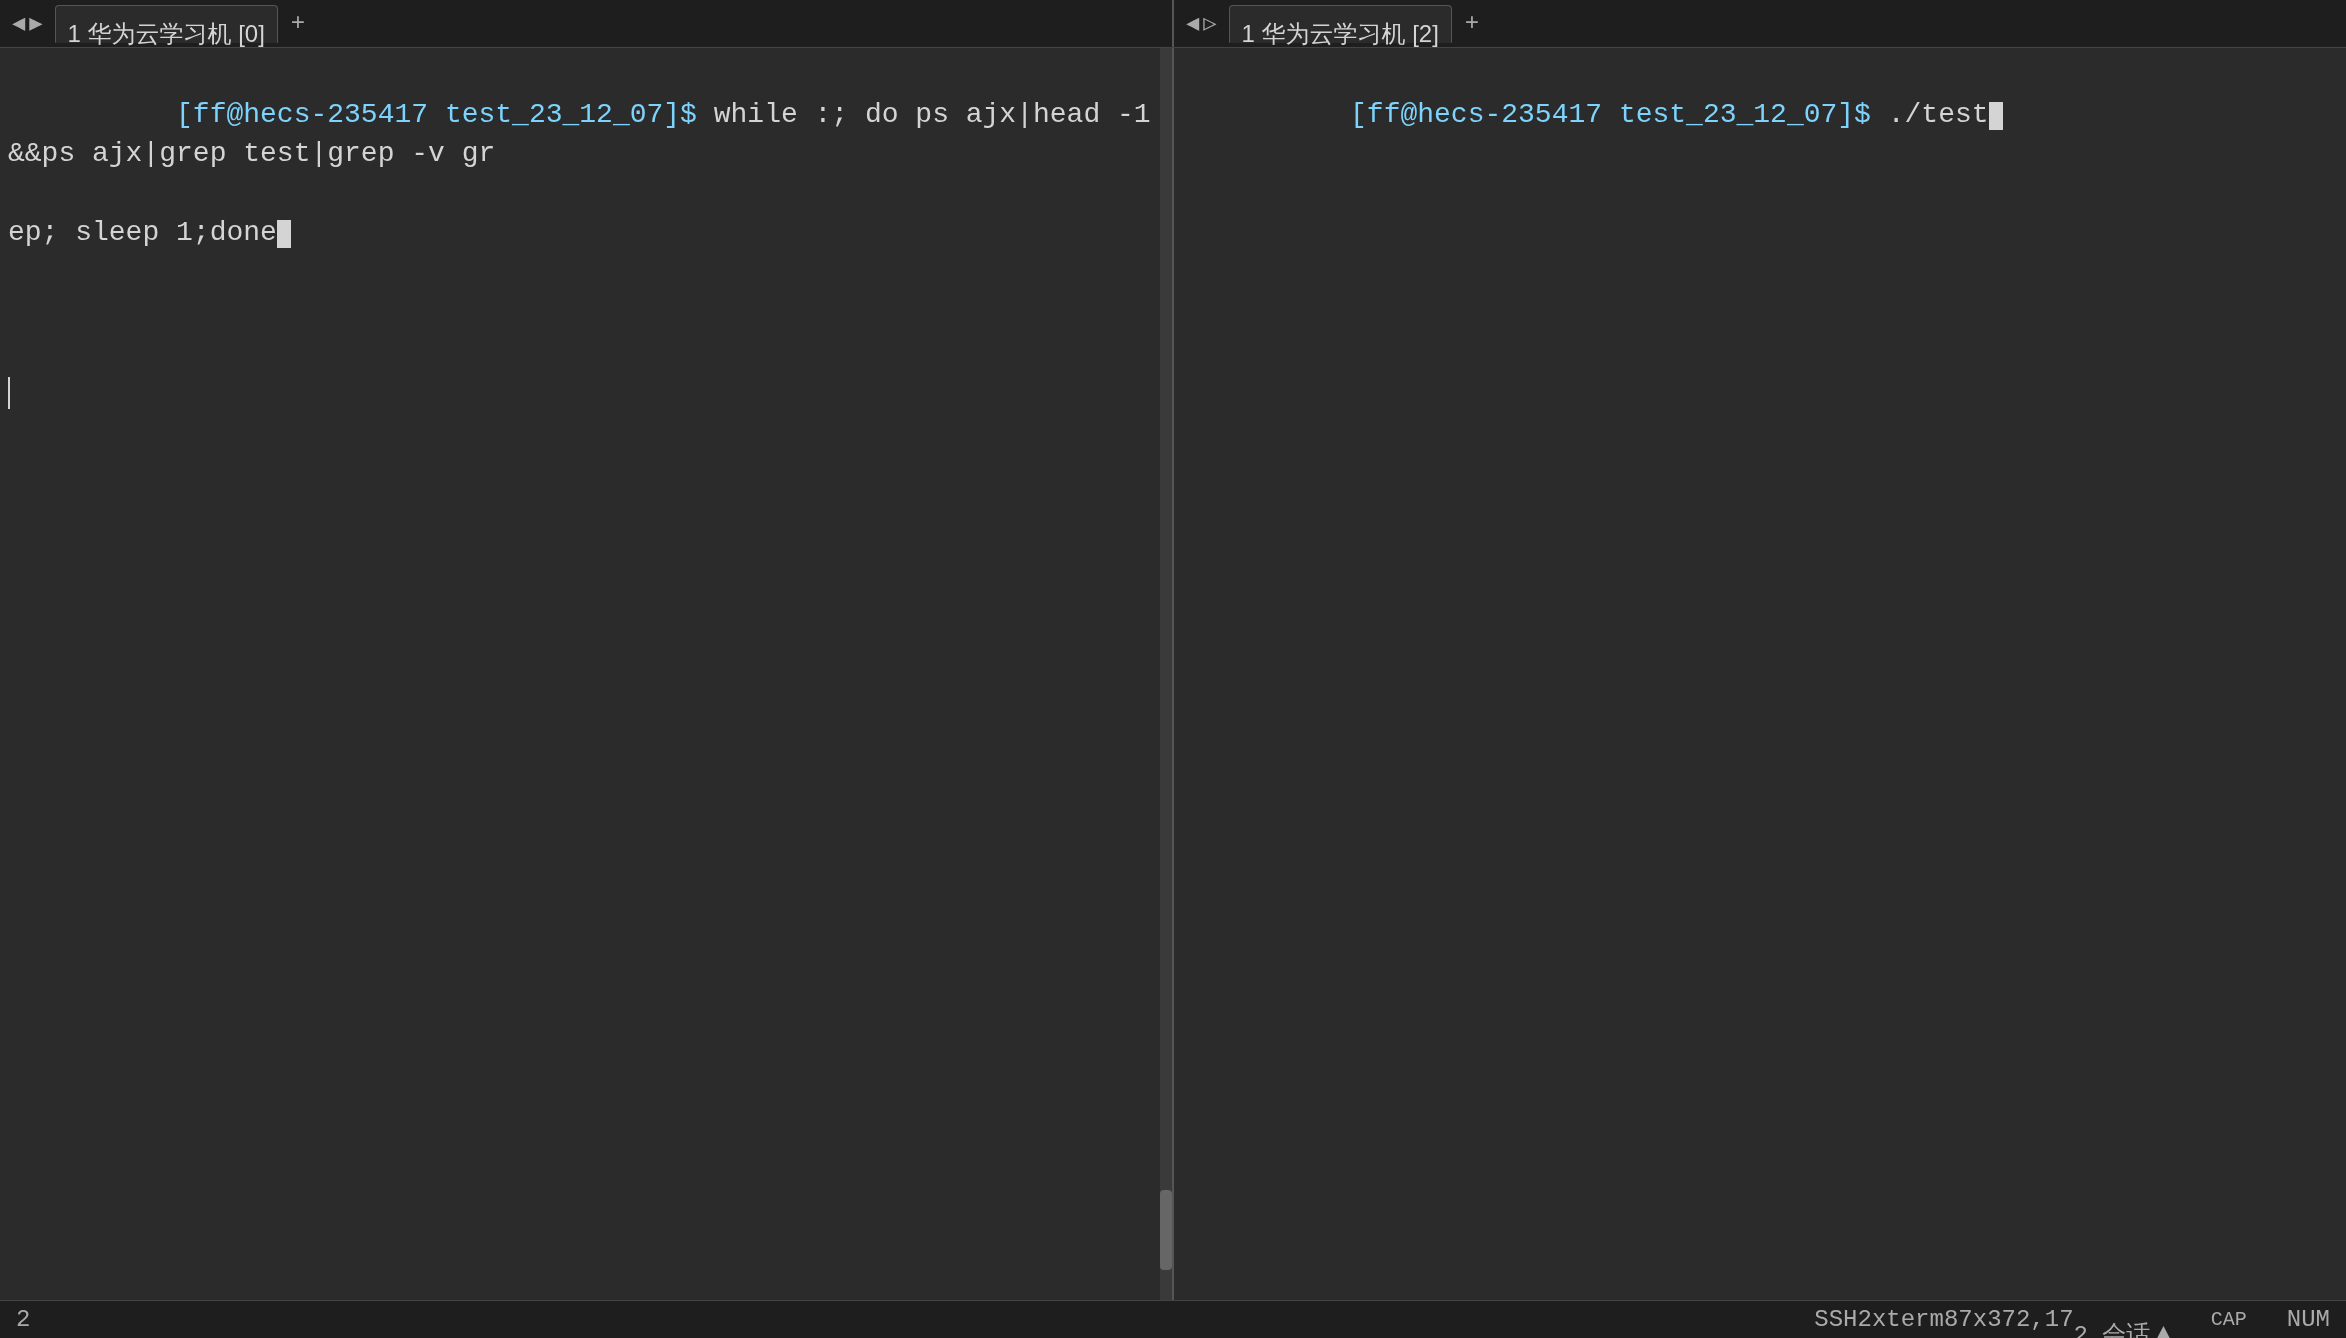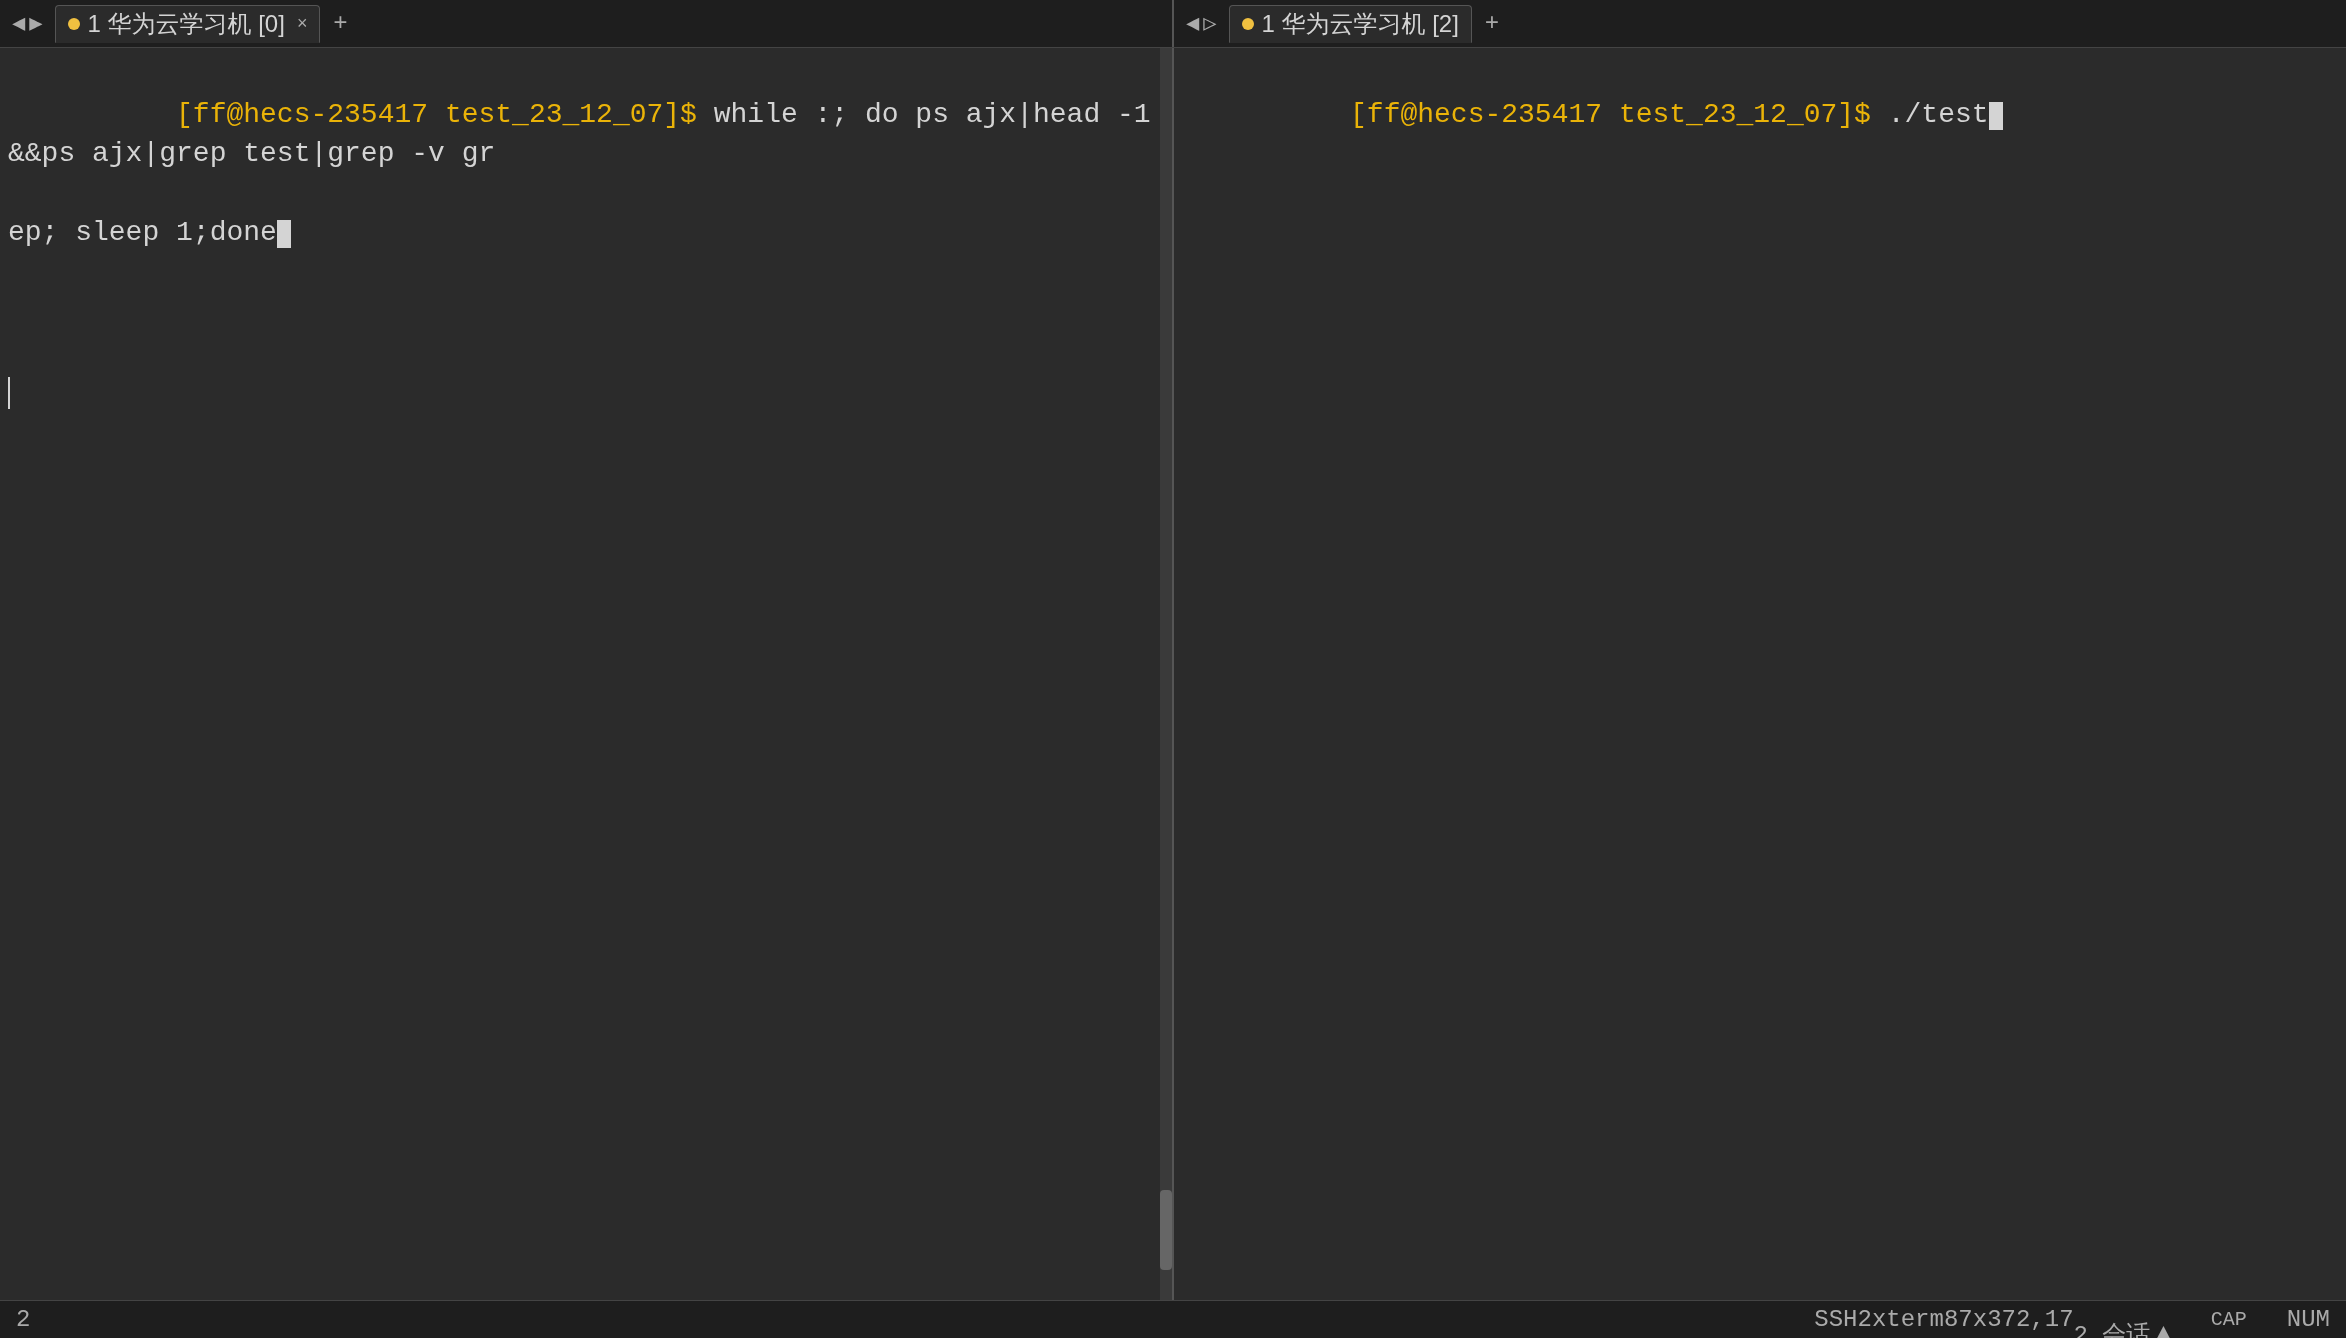--- a/index.html
+++ b/index.html
@@ -31,20 +31,21 @@
       background: #3c3c3c;
       border: 1px solid #555;
       border-radius: 4px 4px 0 0;
       padding: 4px 12px;
       height: 38px;
       cursor: pointer;
       gap: 8px;
       color: #d4d4d4;
       font-size: 24px;
       font-family: 'Microsoft YaHei', sans-serif;
+      flex-direction: column;
     }
 
     .tab.active {
       background: #2b2b2b;
       border-bottom: 1px solid #2b2b2b;
     }
 
     .tab-dot {
       width: 12px;
       height: 12px;
@@ -110,21 +111,21 @@
       overflow: hidden;
       white-space: pre-wrap;
       word-break: break-all;
       line-height: 1.4;
       color: #d4d4d4;
       font-family: 'Courier New', Courier, monospace;
       font-size: 28px;
     }
 
     .prompt {
-      color: #eab308;
+      color: #7dd3fc;
     }
 
     .command-text {
       color: #d4d4d4;
     }
 
     .cursor {
       display: inline-block;
       width: 14px;
       height: 28px;

